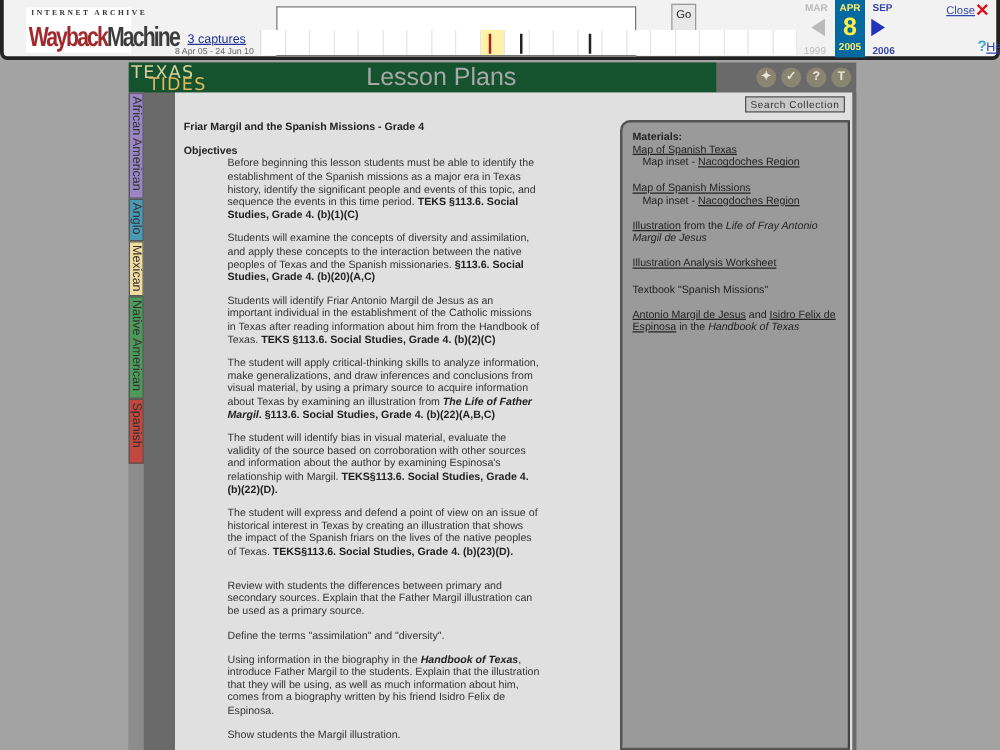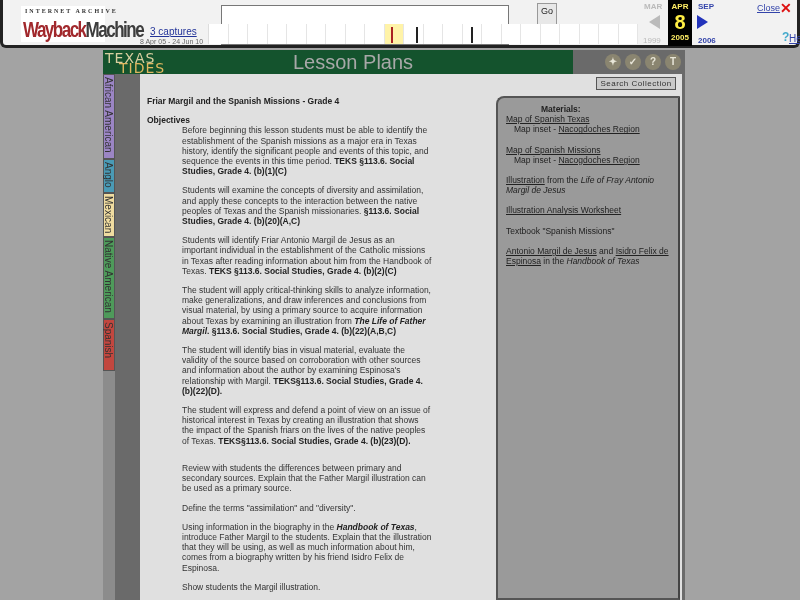--- a/index.html
+++ b/index.html
@@ -15,21 +15,21 @@
     .wb-go { position: absolute; left: 534px; top: 3px; width: 20px; height: 35px; background: #e8e8e8; border: 1px solid #999; font-size: 9px; line-height: 15px; text-align: center; color: #222; }
     .wb-captures { position: absolute; left: 147px; top: 26px; font-size: 10px; color: #223399; text-decoration: underline; }
     .wb-range { position: absolute; left: 137px; top: 38px; font-size: 7px; color: #666; }
     .wb-timeline { position: absolute; left: 205px; top: 24px; width: 430px; height: 20px; background: #fff; display: flex; border-left: 1px solid #ddd; }
     .wb-cell { flex: 1; border-right: 1px solid #e5e5e5; position: relative; }
     .wb-cell.hl { background: #fff3a8; }
     .wb-tick { position: absolute; top: 3px; width: 2px; height: 16px; background: #222; }
     .wb-tick.red { background: #aa2222; }
     .wb-month { position: absolute; top: 2px; font-size: 8px; font-weight: bold; }
     .wb-prev-m { left: 641px; color: #bbb; }
-    .wb-cur { position: absolute; left: 665px; top: 0; width: 24px; height: 46px; background: #000000; text-align: center; }
+    .wb-cur { position: absolute; left: 665px; top: 0; width: 24px; height: 46px; background: #0369a1; text-align: center; }
     .wb-cur .m { color: #ffee66; font-size: 8px; font-weight: bold; display: block; margin-top: 2px; }
     .wb-cur .d { color: #ffee44; font-size: 20px; font-weight: bold; display: block; line-height: 22px; }
     .wb-cur .y { color: #ffee66; font-size: 8px; font-weight: bold; display: block; }
     .wb-next-m { left: 695px; color: #3344aa; }
     .wb-prev-arrow { position: absolute; left: 646px; top: 15px; width: 0; height: 0; border-top: 7px solid transparent; border-bottom: 7px solid transparent; border-right: 11px solid #bbb; }
     .wb-next-arrow { position: absolute; left: 694px; top: 15px; width: 0; height: 0; border-top: 7px solid transparent; border-bottom: 7px solid transparent; border-left: 11px solid #2233bb; }
     .wb-year { position: absolute; top: 36px; font-size: 8px; font-weight: bold; }
     .wb-prev-y { left: 640px; color: #bbb; font-weight: normal; }
     .wb-next-y { left: 695px; color: #3344aa; }
     .wb-close { position: absolute; left: 754px; top: 3px; font-size: 9px; color: #3344aa; text-decoration: underline; }
@@ -56,21 +56,21 @@
     .content { position: absolute; left: 37px; top: 24px; width: 542px; height: 526px; background: #e0e0e0; }
     .search-btn { position: absolute; left: 456px; top: 3px; width: 80px; height: 13px; background: #c9c9c9; border: 1px solid #555; font-size: 8px; letter-spacing: 0.5px; color: #333; text-align: center; line-height: 11px; }
     .main-col { position: absolute; left: 7px; top: 22px; width: 285px; font-size: 8.5px; color: #333; line-height: 10.2px; }
     .lesson-title { font-weight: bold; font-size: 8.5px; color: #222; margin-bottom: 9px; }
     .sec-head { font-weight: bold; color: #222; }
     .para { margin-left: 35px; margin-bottom: 9px; }
     .para b { color: #222; }
     .gap { height: 8px; }
 
     .materials { position: absolute; left: 356px; top: 22px; width: 184px; height: 504px; background: #9a9a9a; border: 2px solid #555; border-radius: 8px 0 0 0; border-right-color: #444; padding: 6px 8px; font-size: 8.5px; line-height: 10.2px; color: #222; }
-    .materials .mh { font-weight: bold; margin-left: 35px; }
+    .materials .mh { font-weight: bold; }
     .materials a { color: #222; text-decoration: underline; }
     .materials .sub { margin-left: 8px; }
     .materials .blk { margin-bottom: 10px; }
     .right-gutter { position: absolute; left: 579px; top: 24px; width: 3px; height: 526px; background: #6a6a6a; }
   </style>
 </head>
 <body>
 
 <div class="wb-bar">
   <div class="wb-logo">

